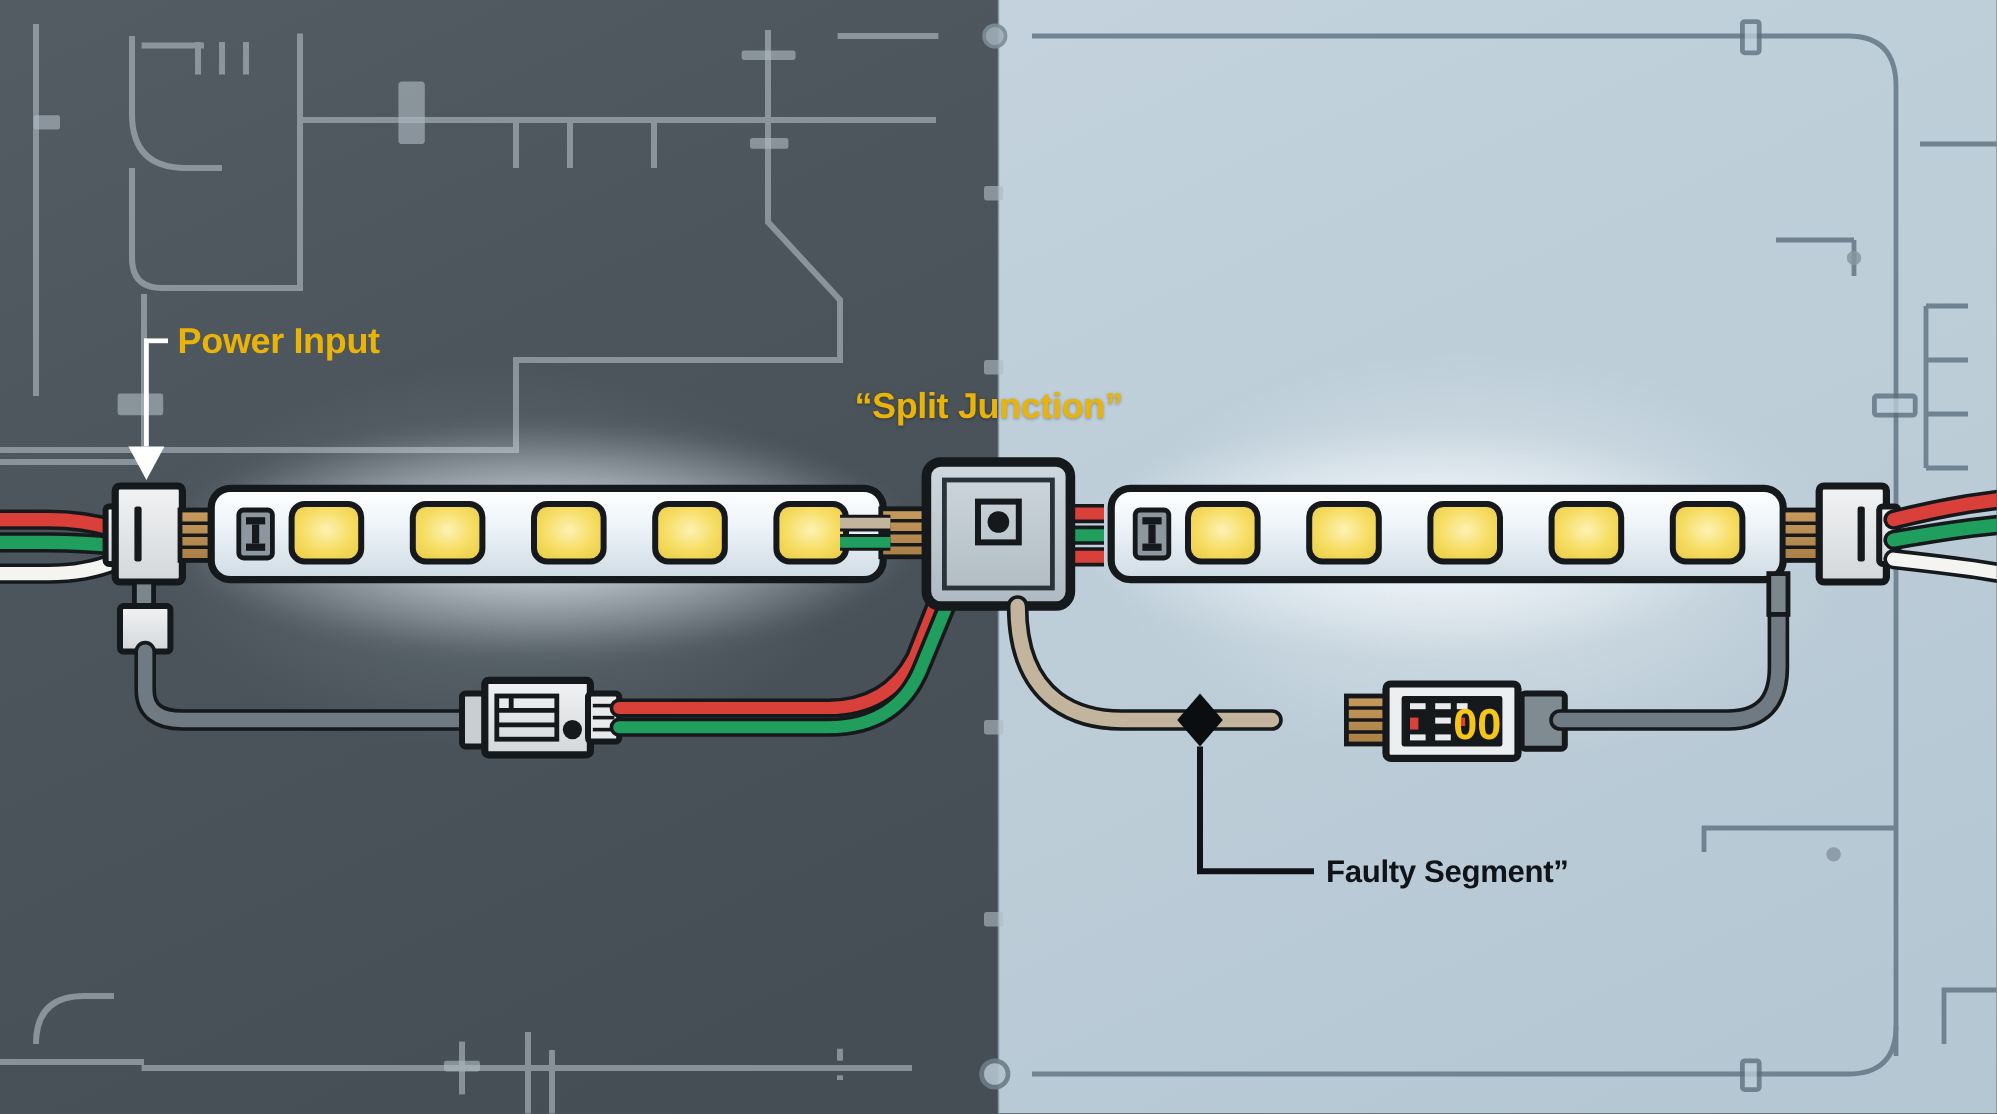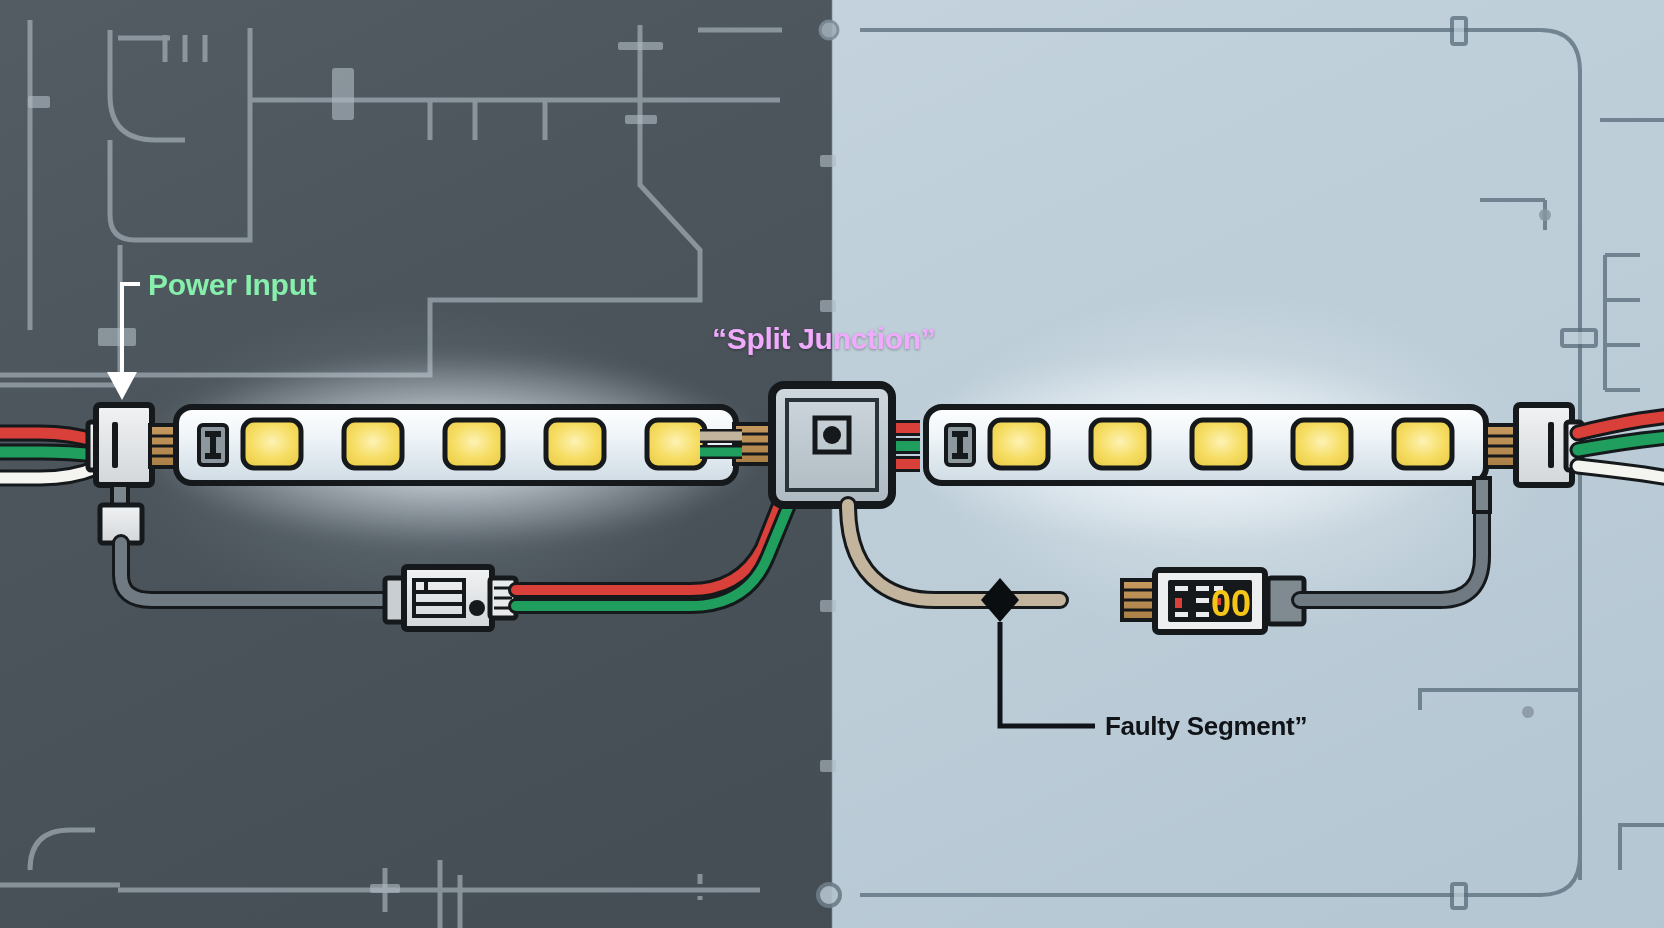--- a/index.html
+++ b/index.html
@@ -43,22 +43,22 @@
   }
   .glow-right{
     left:900px; top:355px; width:570px; height:190px;
     background:radial-gradient(ellipse at center, rgba(255,255,255,.95) 0%, rgba(245,250,255,.55) 33%, rgba(230,242,252,0) 72%);
     filter:blur(9px);
   }
   
   .label{
     position:absolute; font-weight:bold; letter-spacing:-.3px; white-space:nowrap;
   }
-  .label-power{ left:148px; top:268px; font-size:30px; color:#86efac; }
-  .label-split{ left:712px; top:322px; font-size:30px; color:#f0abfc;
+  .label-power{ left:148px; top:268px; font-size:30px; color:#eab308; }
+  .label-split{ left:712px; top:322px; font-size:30px; color:#eab308;
     text-shadow:0 1px 3px rgba(0,0,0,.35); }
   .label-faulty{ left:1105px; top:711px; font-size:26px; color:#101418; }
 
   
   .callouts{ position:absolute; left:0; top:0; width:1664px; height:928px; pointer-events:none; }
 </style>
 </head>
 <body>
 
 <div id="stage">

